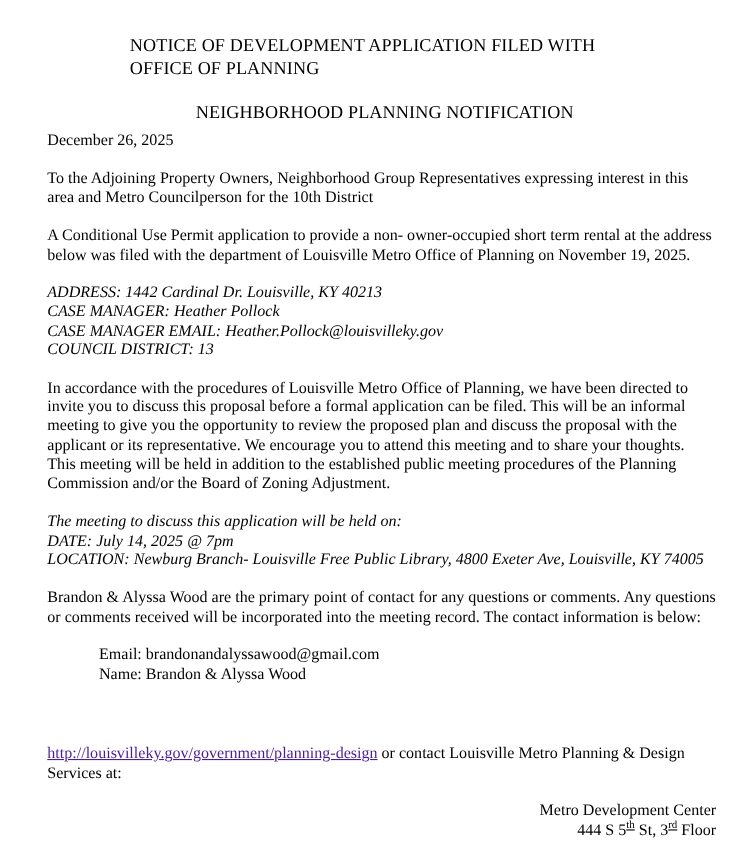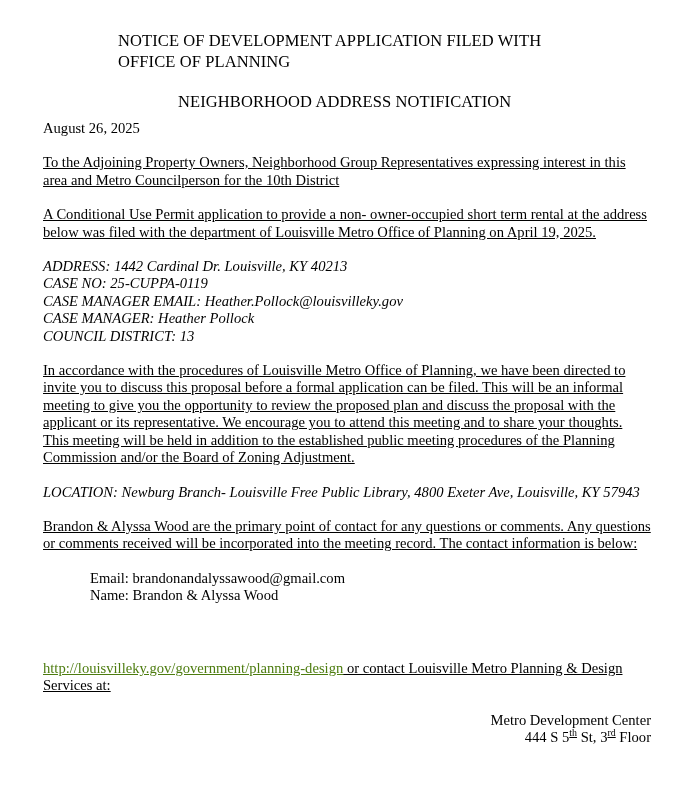--- a/index.html
+++ b/index.html
@@ -61,34 +61,33 @@
     margin: 0 0 17px 0;
     font-style: italic;
   }
   .block-lines .ln {
     display: block;
     white-space: nowrap;
   }
   .flow {
     margin: 0 0 17px 0;
     text-align: left;
-    text-decoration: underline;
   }
   .indent-block {
     margin: 0 0 17px 0;
     padding-left: 47px;
   }
   .indent-block .ln {
     display: block;
     white-space: nowrap;
   }
   .gap-lg { height: 21px; }
 
   a.doclink {
-    color: #4d7c0f;
+    color: #4c1d95;
     text-decoration: underline;
   }
   .addr-indent {
     padding-left: 52px;
   }
   .addr-indent .ln {
     display: block;
     white-space: nowrap;
     text-align: right;
   }
@@ -100,43 +99,44 @@
   }
 </style>
 </head>
 <body>
 
 <div class="page">
 
   <div class="title-block">
     <div class="title-line-1">NOTICE OF DEVELOPMENT APPLICATION FILED WITH</div>
     <div class="title-line-2">OFFICE OF PLANNING</div>
-    <div class="title-line-3">NEIGHBORHOOD ADDRESS NOTIFICATION</div>
+    <div class="title-line-3">NEIGHBORHOOD PLANNING NOTIFICATION</div>
   </div>
 
   <div class="body-wrap">
 
-    <p class="para">August 26, 2025</p>
+    <p class="para">December 26, 2025</p>
 
     <p class="flow">To the Adjoining Property Owners, Neighborhood Group Representatives expressing interest in this area and Metro Councilperson for the 10th District</p>
 
-    <p class="flow">A Conditional Use Permit application to provide a non- owner-occupied short term rental at the address below was filed with the department of Louisville Metro Office of Planning on April 19, 2025.</p>
+    <p class="flow">A Conditional Use Permit application to provide a non- owner-occupied short term rental at the address below was filed with the department of Louisville Metro Office of Planning on November 19, 2025.</p>
 
     <div class="block-lines">
       <span class="ln">ADDRESS: 1442 Cardinal Dr. Louisville, KY 40213</span>
-      <span class="ln">CASE NO: 25-CUPPA-0119</span>
+      <span class="ln">CASE MANAGER:  Heather Pollock</span>
       <span class="ln">CASE MANAGER EMAIL: Heather.Pollock@louisvilleky.gov</span>
-      <span class="ln">CASE MANAGER:  Heather Pollock</span>
       <span class="ln">COUNCIL DISTRICT: 13</span>
     </div>
 
     <p class="flow">In accordance with the procedures of Louisville Metro Office of Planning, we have been directed to invite you to discuss this proposal before a formal application can be filed. This will be an informal meeting to give you the opportunity to review the proposed plan and discuss the proposal with the applicant or its representative. We encourage you to attend this meeting and to share your thoughts. This meeting will be held in addition to the established public meeting procedures of the Planning Commission and/or the Board of Zoning Adjustment.</p>
 
     <div class="block-lines">
-      <span class="ln">LOCATION: Newburg Branch- Louisville Free Public Library, 4800 Exeter Ave, Louisville, KY 57943</span>
+      <span class="ln">The meeting to discuss this application will be held on:</span>
+      <span class="ln">DATE: July 14, 2025 @ 7pm</span>
+      <span class="ln">LOCATION: Newburg Branch- Louisville Free Public Library, 4800 Exeter Ave, Louisville, KY 74005</span>
     </div>
 
     <p class="flow">Brandon &amp; Alyssa Wood are the primary point of contact for any questions or comments.  Any questions or comments received will be incorporated into the meeting record. The contact information is below:</p>
 
     <div class="indent-block">
       <span class="ln">Email: brandonandalyssawood@gmail.com</span>
       <span class="ln">Name: Brandon &amp; Alyssa Wood</span>
     </div>
 
     <div class="gap-lg"></div>

